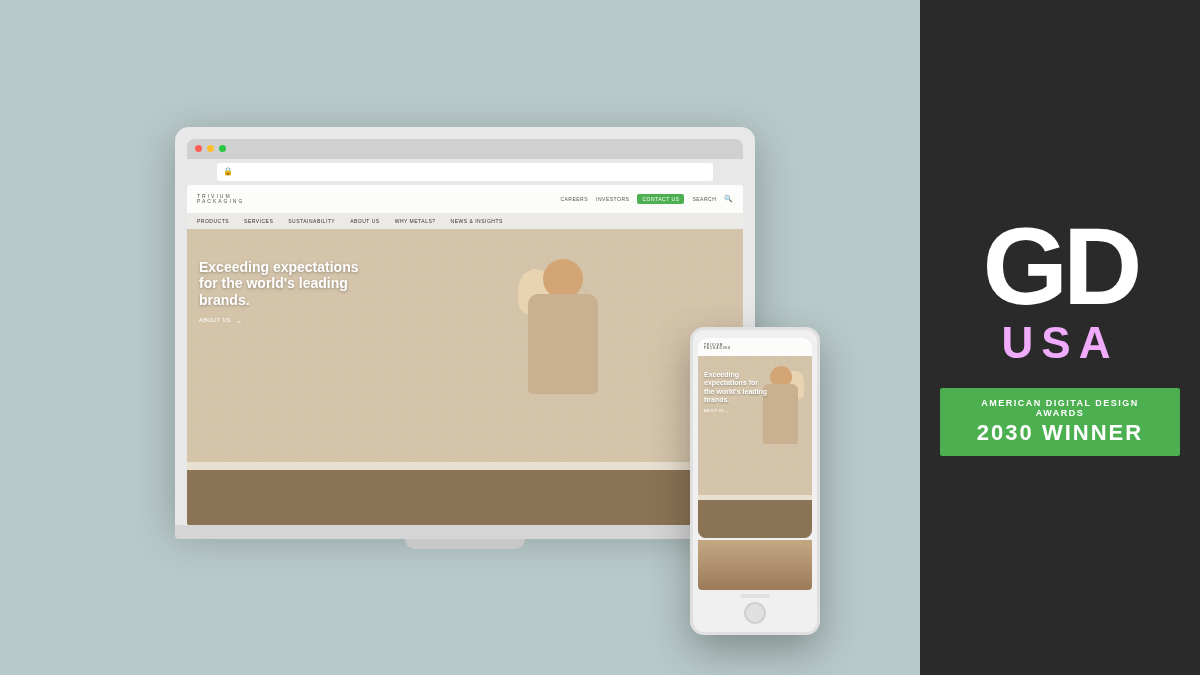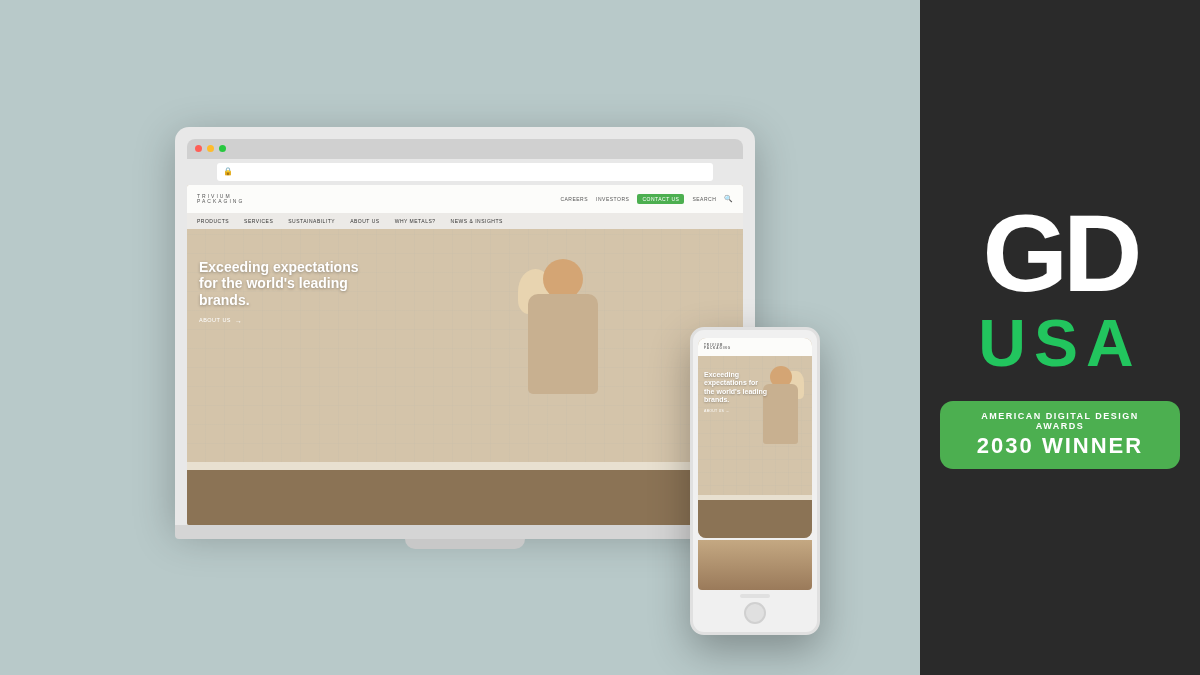--- a/index.html
+++ b/index.html
@@ -511,33 +511,33 @@
     .gd-letters {
       font-size: 110px;
       font-weight: 900;
       color: white;
       line-height: 0.85;
       letter-spacing: -5px;
       display: block;
     }
 
     .usa-text {
-      font-size: 66px;
+      font-size: 44px;
       font-weight: 900;
-      color: #22c55e;
+      color: #f0abfc;
       letter-spacing: 8px;
       display: block;
       text-align: center;
       margin-top: 5px;
     }
 
     .award-badge {
       background: #4caf50;
       padding: 10px 16px;
-      border-radius: 13px;
+      border-radius: 2px;
       text-align: center;
       width: 100%;
     }
 
     .award-title {
       font-size: 9px;
       font-weight: 700;
       color: white;
       letter-spacing: 1.5px;
       text-transform: uppercase;

